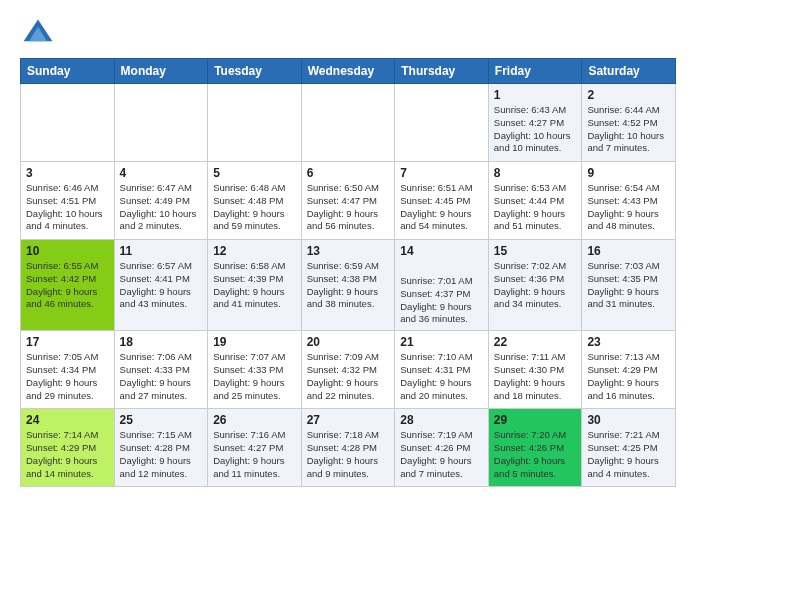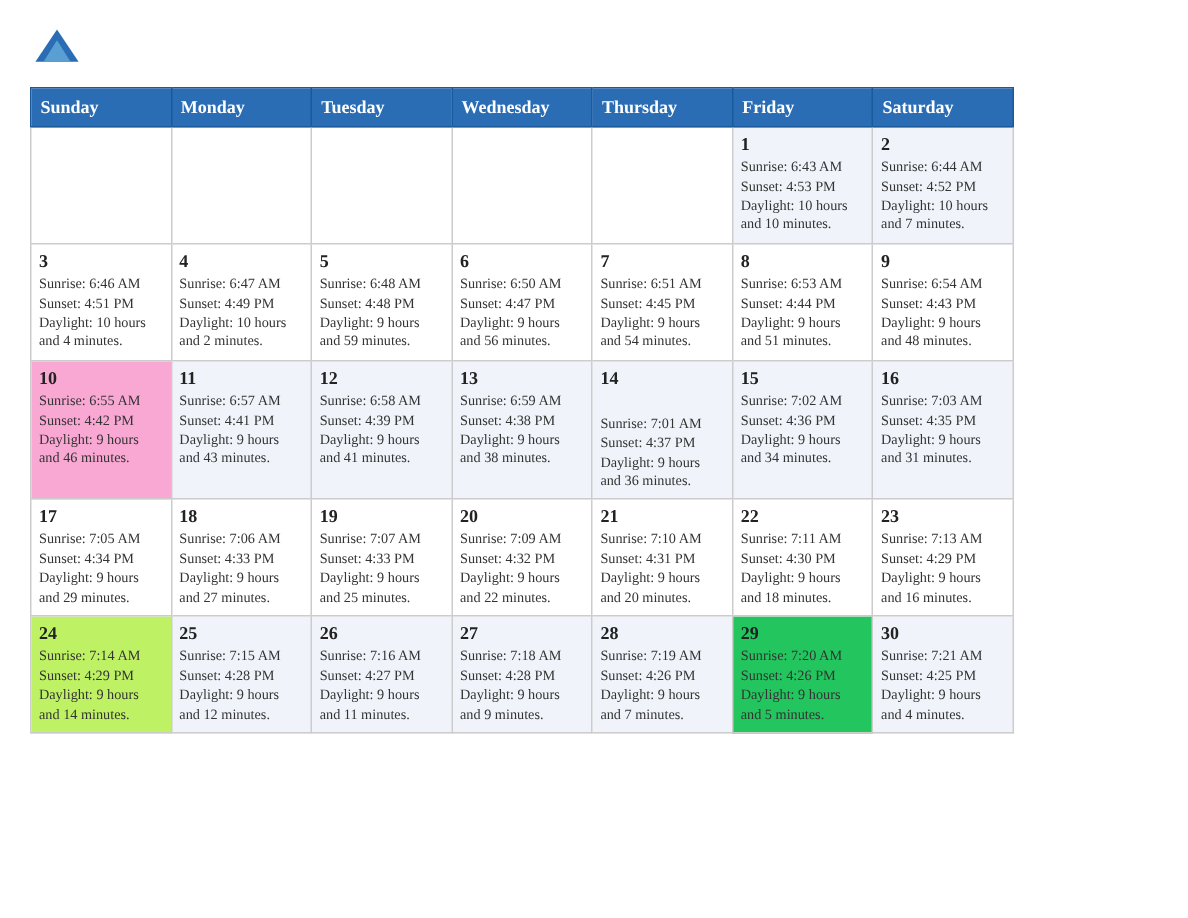--- a/index.html
+++ b/index.html
@@ -6,21 +6,20 @@
     body {
       font-family: Arial, sans-serif;
       background: #fff;
       width: 792px;
       height: 612px;
       overflow: hidden;
     }
     .page {
       width: 696px;
       padding: 16px 20px 10px 20px;
-      font-family: Liberation Serif, serif;
     }
     .header-top {
       display: flex;
       align-items: flex-start;
       justify-content: space-between;
       margin-bottom: 4px;
     }
     .logo {
       display: flex;
       align-items: center;
@@ -140,21 +139,21 @@
     <tbody id="cal-body">
     <tr>
           <td class="empty" style="background: rgb(255, 255, 255);"></td>
           <td class="empty" style="background: rgb(255, 255, 255);"></td>
           <td class="empty" style="background: rgb(255, 255, 255);"></td>
           <td class="empty" style="background: rgb(255, 255, 255);"></td>
           <td class="empty" style="background: rgb(255, 255, 255);"></td>
           <td style="background: rgb(240, 244, 250);">
             <span class="day-num">1</span>
             <div class="day-info" style="white-space: pre-line;">Sunrise: 6:43 AM
-Sunset: 4:53 PM
+Sunset: 4:27 PM
 Daylight: 10 hours
 and 10 minutes.</div>
           </td>
           <td style="background: rgb(240, 244, 250);">
             <span class="day-num">2</span>
             <div class="day-info" style="white-space: pre-line;">Sunrise: 6:44 AM
 Sunset: 4:52 PM
 Daylight: 10 hours
 and 7 minutes.</div>
           </td>
@@ -204,21 +203,21 @@
           </td>
           <td style="background: rgb(255, 255, 255);">
             <span class="day-num">9</span>
             <div class="day-info" style="white-space: pre-line;">Sunrise: 6:54 AM
 Sunset: 4:43 PM
 Daylight: 9 hours
 and 48 minutes.</div>
           </td>
         </tr>
         <tr>
-          <td style="background: #f9a8d4;">
+          <td style="background: #84cc16;">
             <span class="day-num">10</span>
             <div class="day-info" style="white-space: pre-line;">Sunrise: 6:55 AM
 Sunset: 4:42 PM
 Daylight: 9 hours
 and 46 minutes.</div>
           </td>
           <td style="background: rgb(240, 244, 250);">
             <span class="day-num">11</span>
             <div class="day-info" style="white-space: pre-line;">Sunrise: 6:57 AM
 Sunset: 4:41 PM

